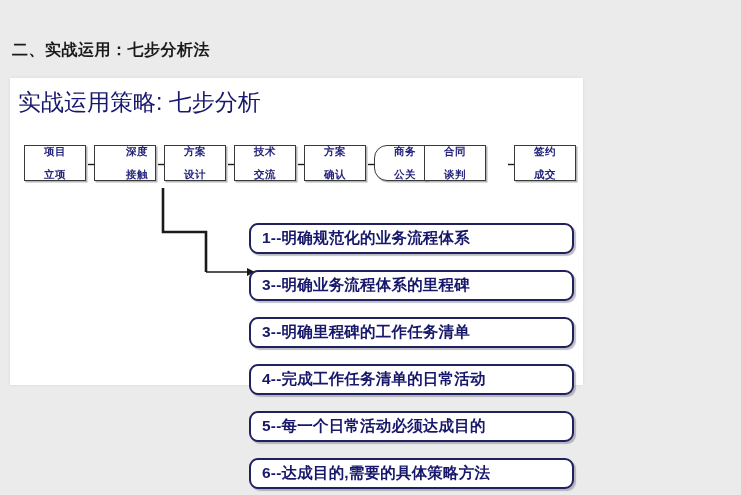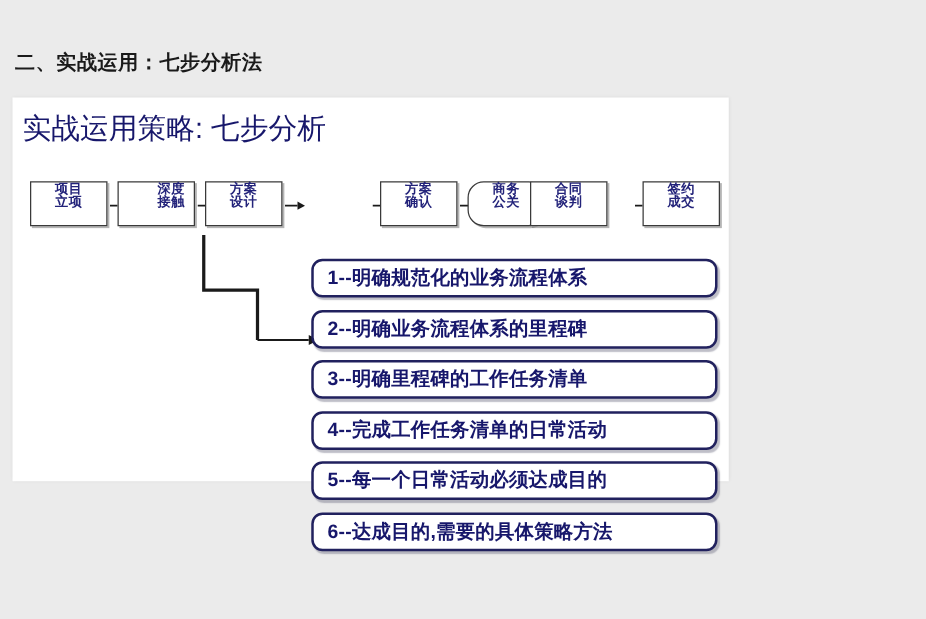--- a/index.html
+++ b/index.html
@@ -62,21 +62,21 @@
     top: 0px;
     width: 62px;
     height: 36px;
     background: #ffffff;
     border: 1px solid #3a3a3a;
     box-shadow: 1.5px 1.5px 0 rgba(120,120,120,0.55);
     box-sizing: border-box;
     display: flex;
     flex-direction: column;
     align-items: center;
-    justify-content: flex-start;
+    justify-content: space-between;
     line-height: 1.08;
   }
   .flow-step span {
     font-size: 10.5px;
     font-weight: bold;
     color: #23237a;
     letter-spacing: 0.5px;
     display: block;
   }
   .flow-arrow {
@@ -106,20 +106,21 @@
     position: relative;
     height: 31px;
     margin-bottom: 9.5px;
     border: 2px solid #21215e;
     border-radius: 9px;
     background: #ffffff;
     box-sizing: border-box;
     display: flex;
     align-items: center;
     box-shadow: 2px 2px 1px rgba(110,110,130,0.45);
+    margin-top: 16px;
   }
   .step-item span {
     font-size: 15.5px;
     font-weight: bold;
     color: #17176b;
     padding-left: 11px;
     letter-spacing: 0.2px;
     white-space: nowrap;
   }
 </style>
@@ -154,20 +155,24 @@
 
     <div class="flow-step" style="left:154px;">
       <span>方案</span>
       <span>设计</span>
     </div>
     <svg class="flow-arrow" style="left:218px;" viewBox="0 0 16 9">
       <line x1="0" y1="4.5" x2="10" y2="4.5" stroke="#1a1a1a" stroke-width="1.4"></line>
       <polygon points="10,1.2 16,4.5 10,7.8" fill="#1a1a1a"></polygon>
     </svg>
 
+    <div class="flow-step" style="left:224px;">
+      <span>技术</span>
+      <span>交流</span>
+    </div>
     <svg class="flow-arrow" style="left:288px;" viewBox="0 0 16 9">
       <line x1="0" y1="4.5" x2="10" y2="4.5" stroke="#1a1a1a" stroke-width="1.4"></line>
       <polygon points="10,1.2 16,4.5 10,7.8" fill="#1a1a1a"></polygon>
     </svg>
 
     <div class="flow-step" style="left:294px;">
       <span>方案</span>
       <span>确认</span>
     </div>
     <svg class="flow-arrow" style="left:358px;" viewBox="0 0 16 9">
@@ -203,21 +208,21 @@
     <polyline points="3,10 3,54 46,54 46,94" fill="none" stroke="#1a1a1a" stroke-width="2.6"></polyline>
     <line x1="46" y1="94" x2="87" y2="94" stroke="#1a1a1a" stroke-width="1.6"></line>
     <polygon points="87,90 95,94 87,98" fill="#1a1a1a"></polygon>
   </svg>
 
   <div id="step-list">
     <div class="step-item">
       <span>1--明确规范化的业务流程体系</span>
     </div>
     <div class="step-item">
-      <span>2--明确业务流程体系的里程碑</span>
+      <span>3--明确业务流程体系的里程碑</span>
     </div>
     <div class="step-item">
       <span>3--明确里程碑的工作任务清单</span>
     </div>
     <div class="step-item">
       <span>4--完成工作任务清单的日常活动</span>
     </div>
     <div class="step-item">
       <span>5--每一个日常活动必须达成目的</span>
     </div>

